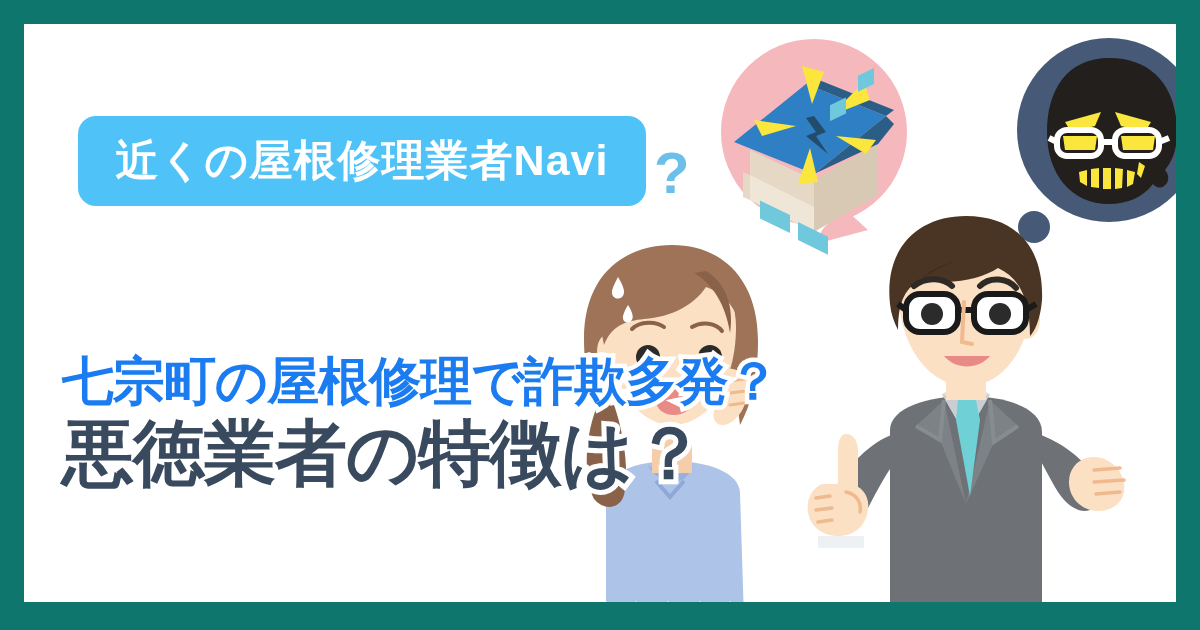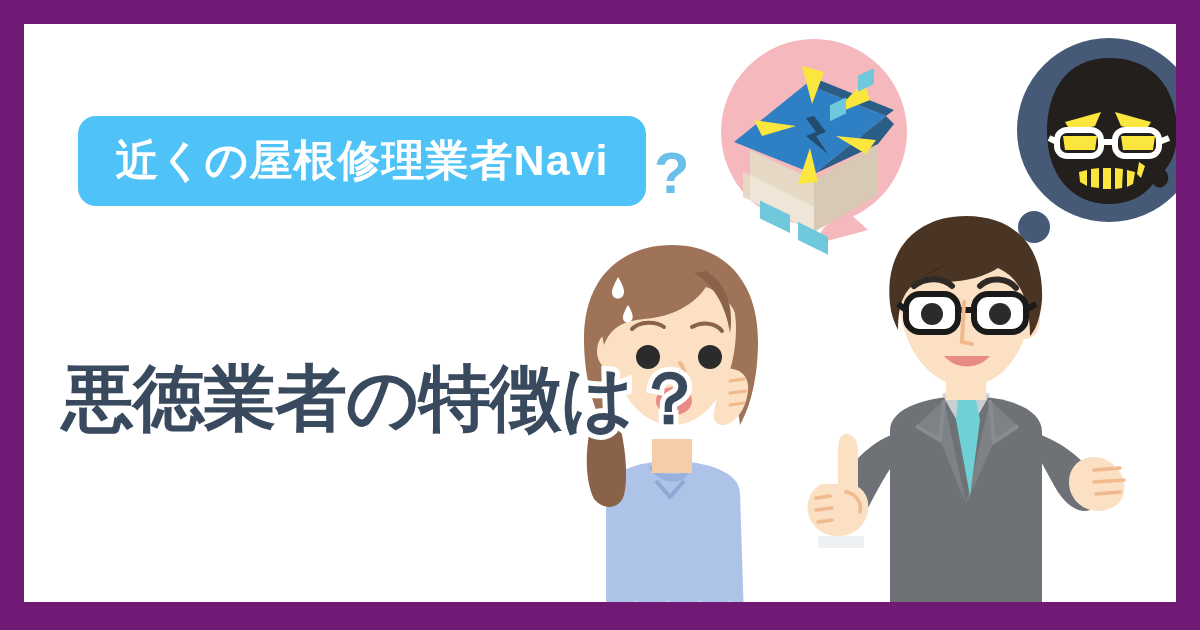--- a/index.html
+++ b/index.html
@@ -6,21 +6,21 @@
   html, body {
     margin: 0;
     padding: 0;
     background: #ffffff;
   }
   #canvas {
     position: relative;
     width: 1200px;
     height: 630px;
     overflow: hidden;
-    background: #701a75;
+    background: #0f766e;
     font-family: "Liberation Sans", "DejaVu Sans", sans-serif;
   }
   #inner {
     position: absolute;
     left: 24px;
     top: 24px;
     width: 1152px;
     height: 578px;
     background: #ffffff;
     overflow: hidden;
@@ -327,17 +327,18 @@
         </g>
       </svg>
     </div>
 
     <div class="badge">
       <span class="badge-text">近くの屋根修理業者Navi</span>
     </div>
     <div class="badge-q">?</div>
 
     <div class="headline">
+      <div class="hl-line hl1">七宗町の屋根修理で詐欺多発？</div>
       <div class="hl-line hl2">悪徳業者の特徴は？</div>
     </div>
 
   </div>
 </div>
 
 </body></html>

